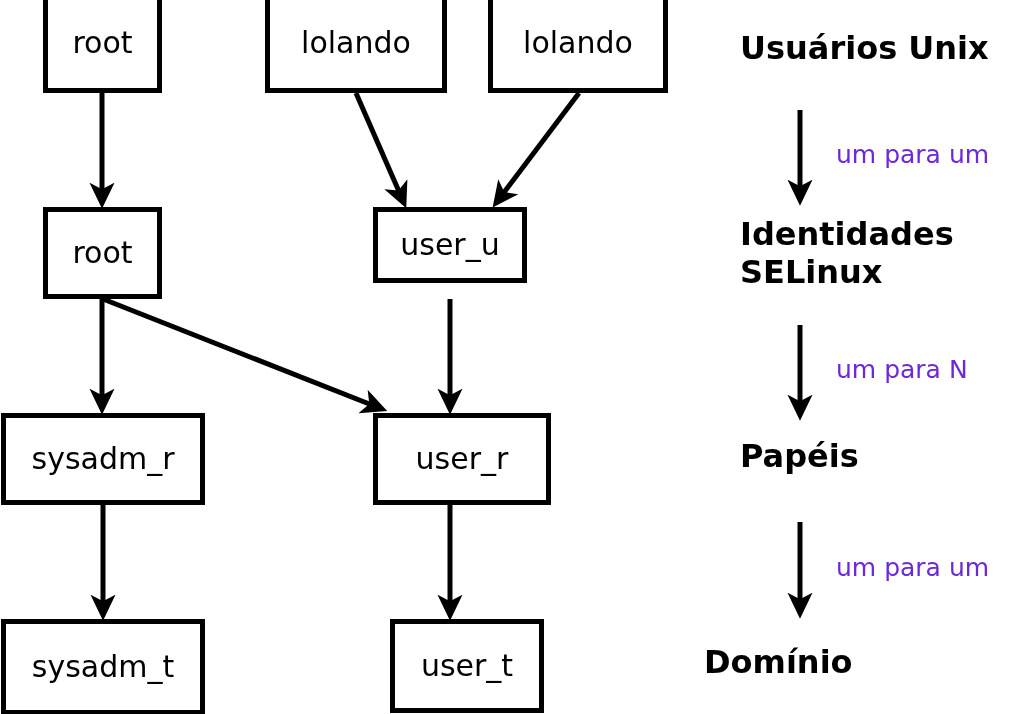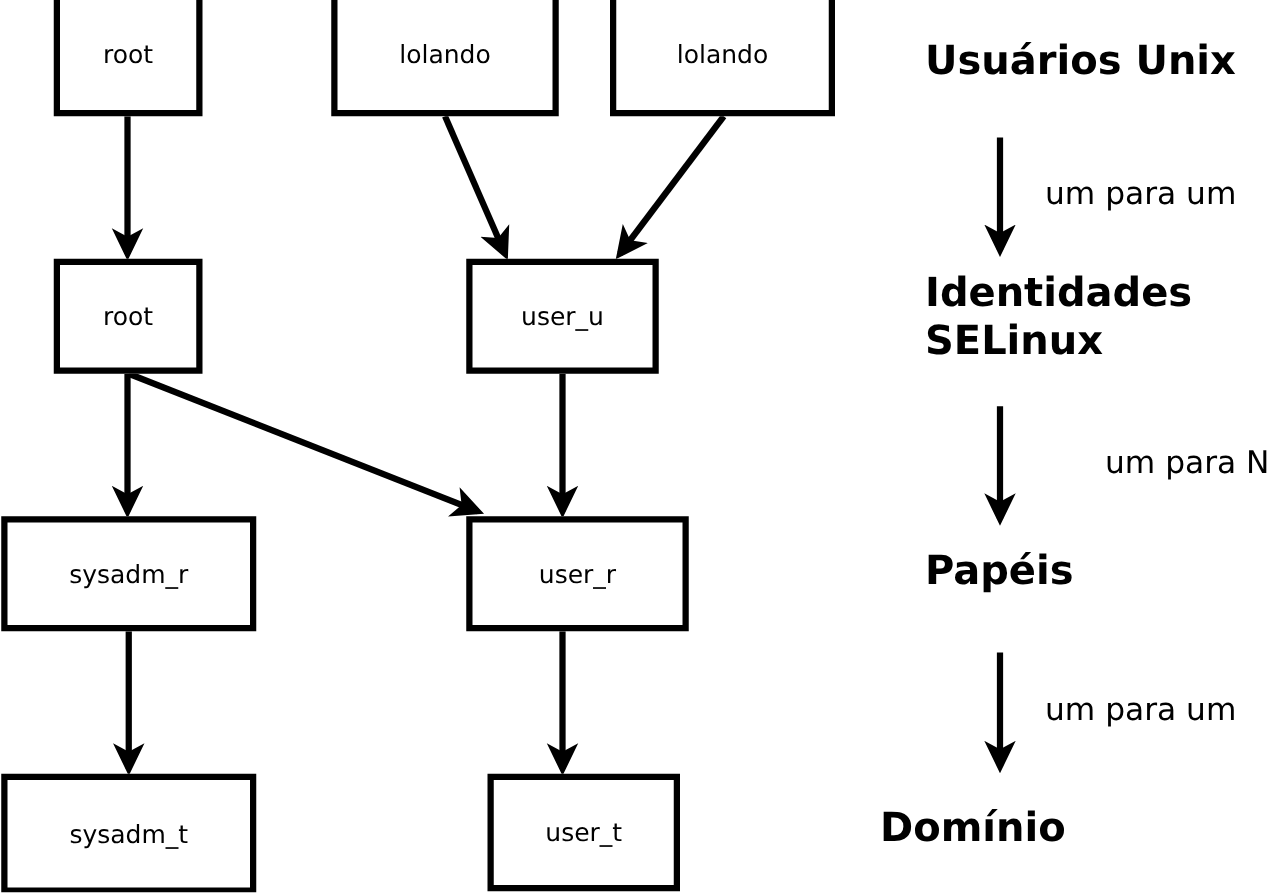--- a/index.html
+++ b/index.html
@@ -22,21 +22,21 @@
     box-sizing: border-box;
     background: #ffffff;
     border: 5px solid #000000;
     display: flex;
     align-items: center;
     justify-content: center;
     z-index: 3;
   }
   .node-label {
     font-family: "DejaVu Sans", "Liberation Sans", sans-serif;
-    font-size: 20px;
+    font-size: 30px;
     font-weight: 400;
     color: #000000;
     line-height: 1;
     white-space: nowrap;
     text-align: right;
   }
   svg.edges {
     position: absolute;
     left: 0;
     top: 0;
@@ -53,21 +53,21 @@
     color: #000000;
     line-height: 1.18;
     white-space: pre-line;
     z-index: 4;
   }
   .legend-edge-label {
     position: absolute;
     font-family: "DejaVu Sans", "Liberation Sans", sans-serif;
     font-size: 25px;
     font-weight: 400;
-    color: #000000;
+    color: #6d28d9;
     line-height: 1;
     white-space: nowrap;
     z-index: 4;
   }
 </style>
 </head>
 <body>
 
 <div id="canvas">
 
@@ -100,39 +100,39 @@
       </div>
       <div class="node" style="left: 265px; top: -8px; width: 182px; height: 101px; border-color: rgb(0, 0, 0);">
         <span class="node-label">lolando</span>
       </div>
       <div class="node" style="left: 488px; top: -8px; width: 180px; height: 101px; border-color: rgb(0, 0, 0);">
         <span class="node-label">lolando</span>
       </div>
       <div class="node" style="left: 43px; top: 207px; width: 119px; height: 92px; border-color: rgb(0, 0, 0);">
         <span class="node-label">root</span>
       </div>
-      <div class="node" style="left: 373px; top: 207px; width: 154px; height: 92px; border-color: rgb(0, 0, 0);">
+      <div class="node" style="left: 373px; top: 207px; width: 154px; height: 76px; border-color: rgb(0, 0, 0);">
         <span class="node-label">user_u</span>
       </div>
       <div class="node" style="left: 1px; top: 413px; width: 204px; height: 92px; border-color: rgb(0, 0, 0);">
         <span class="node-label">sysadm_r</span>
       </div>
       <div class="node" style="left: 373px; top: 413px; width: 178px; height: 92px; border-color: rgb(0, 0, 0);">
         <span class="node-label">user_r</span>
       </div>
       <div class="node" style="left: 1px; top: 619px; width: 204px; height: 96px; border-color: rgb(0, 0, 0);">
         <span class="node-label">sysadm_t</span>
       </div>
       <div class="node" style="left: 390px; top: 619px; width: 154px; height: 94px; border-color: rgb(0, 0, 0);">
         <span class="node-label">user_t</span>
       </div>
     </div>
   <div id="legend-layer">
       <div class="legend-edge-label" style="left: 836px; top: 142px;">um para um</div>
-      <div class="legend-edge-label" style="left: 884px; top: 357px;">um para N</div>
+      <div class="legend-edge-label" style="left: 836px; top: 357px;">um para N</div>
       <div class="legend-edge-label" style="left: 836px; top: 555px;">um para um</div>
       <div class="legend-title" style="left: 740px; top: 30px;">Usuários Unix</div>
       <div class="legend-title" style="left: 740px; top: 216px;">Identidades
 SELinux</div>
       <div class="legend-title" style="left: 740px; top: 438px;">Papéis</div>
       <div class="legend-title" style="left: 704px; top: 644px;">Domínio</div>
     </div>
 
 </div>
 

